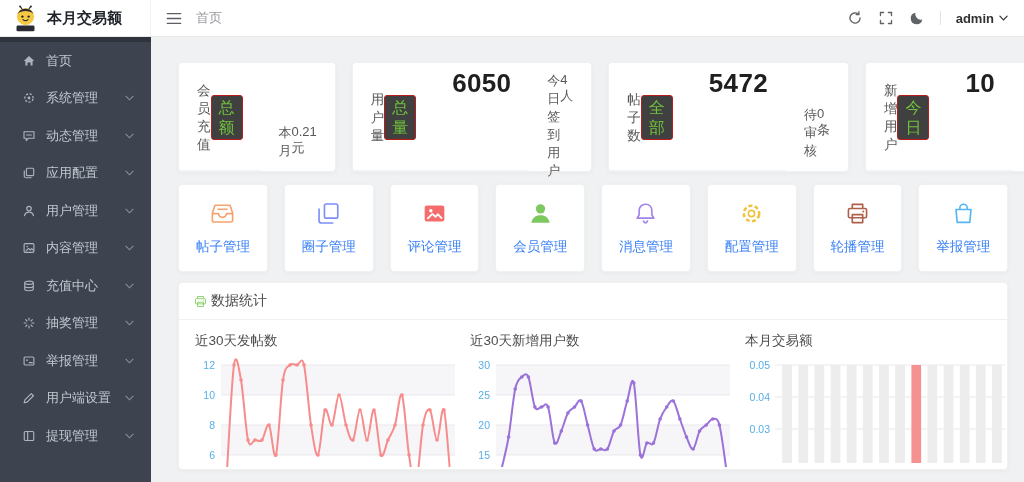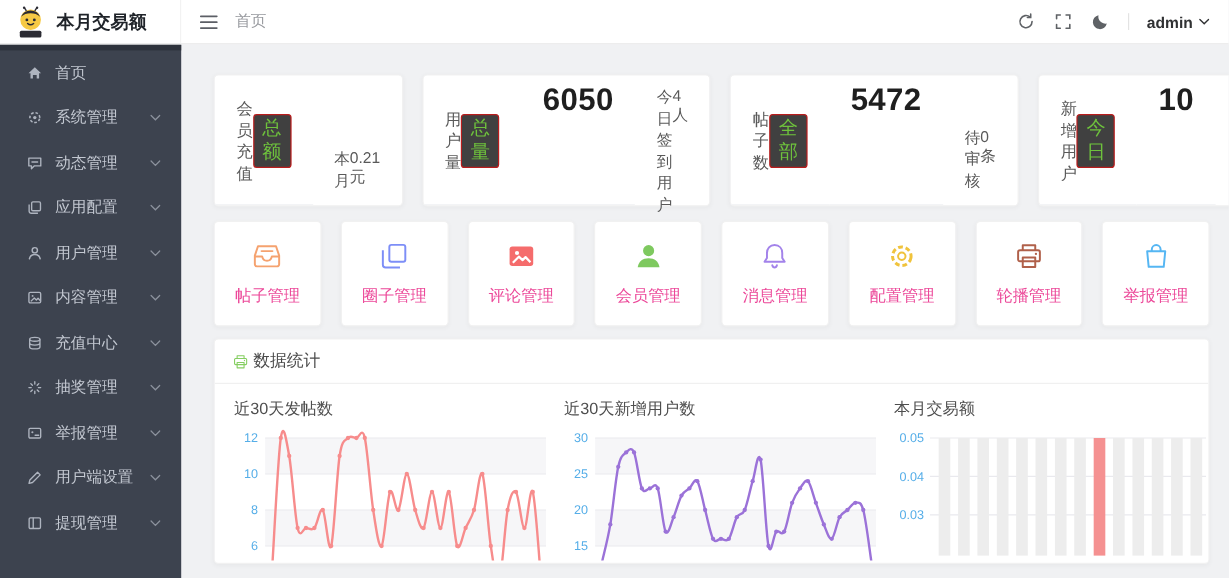--- a/index.html
+++ b/index.html
@@ -48,21 +48,21 @@
     border-radius:3px; padding:2px 7px; line-height:1.2; }
   .stat-value { padding:5px 18px 6px; font-size:26px; font-weight:bold; color:#1f1f1f;
     border-bottom:1px solid #f3f4f6; letter-spacing:.3px; }
   .stat-foot { margin-top:auto; display:flex; justify-content:space-between;
     padding:9px 18px 11px; font-size:13px; color:#595959; }
 
   .action-row { display:grid; grid-template-columns:repeat(8,1fr); gap:16px; margin-top:12px; }
   .action-card { height:88px; display:flex; flex-direction:column; align-items:center;
     justify-content:center; gap:11px; cursor:pointer; }
   .action-card .icn { width:27px; height:27px; }
-  .action-label { font-size:13.5px; color:#ec4899;text-align:right; }
+  .action-label { font-size:13.5px; color:#3b82f6;text-align:right; }
 
   .stats-panel { margin-top:10px; height:188px; overflow:hidden; }
   .panel-header { height:37px; display:flex; align-items:center; gap:3px; padding:0 14px;
     border-bottom:1px solid #f0f0f0;font-family:Liberation Mono, monospace; }
   .panel-header .icn { width:15px; height:15px; }
   .panel-title { font-size:14px; color:#4a4a4a; }
   .charts-row { display:grid; grid-template-columns:repeat(3,272px); gap:3px; padding:12px 0 0 10px; }
   .chart-title { font-size:13.5px; color:#4e4e4e; margin:0 0 3px 6px; }
   .chart-block svg { display:block; }
 </style>

